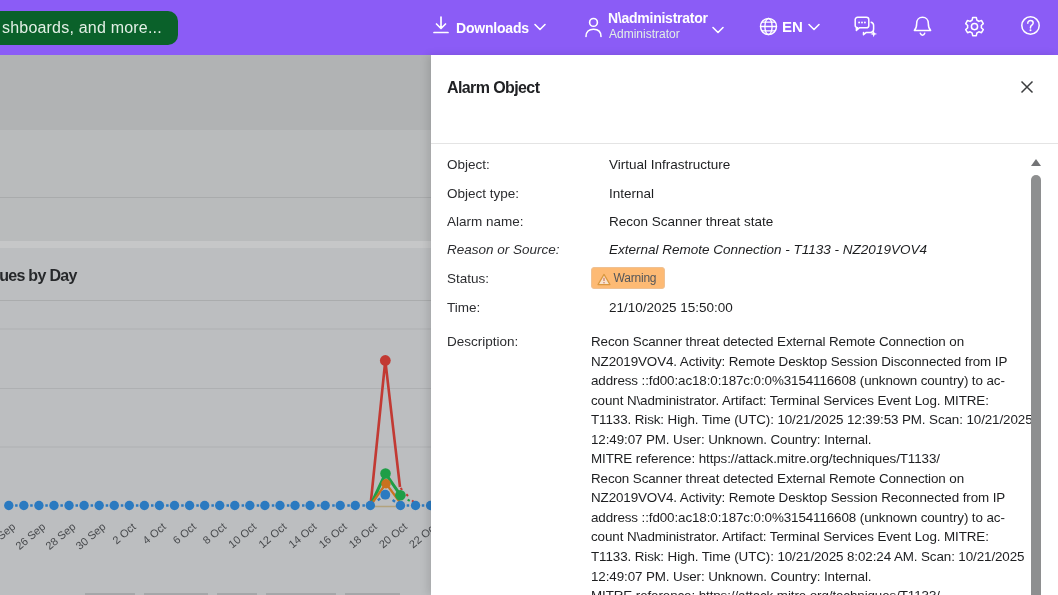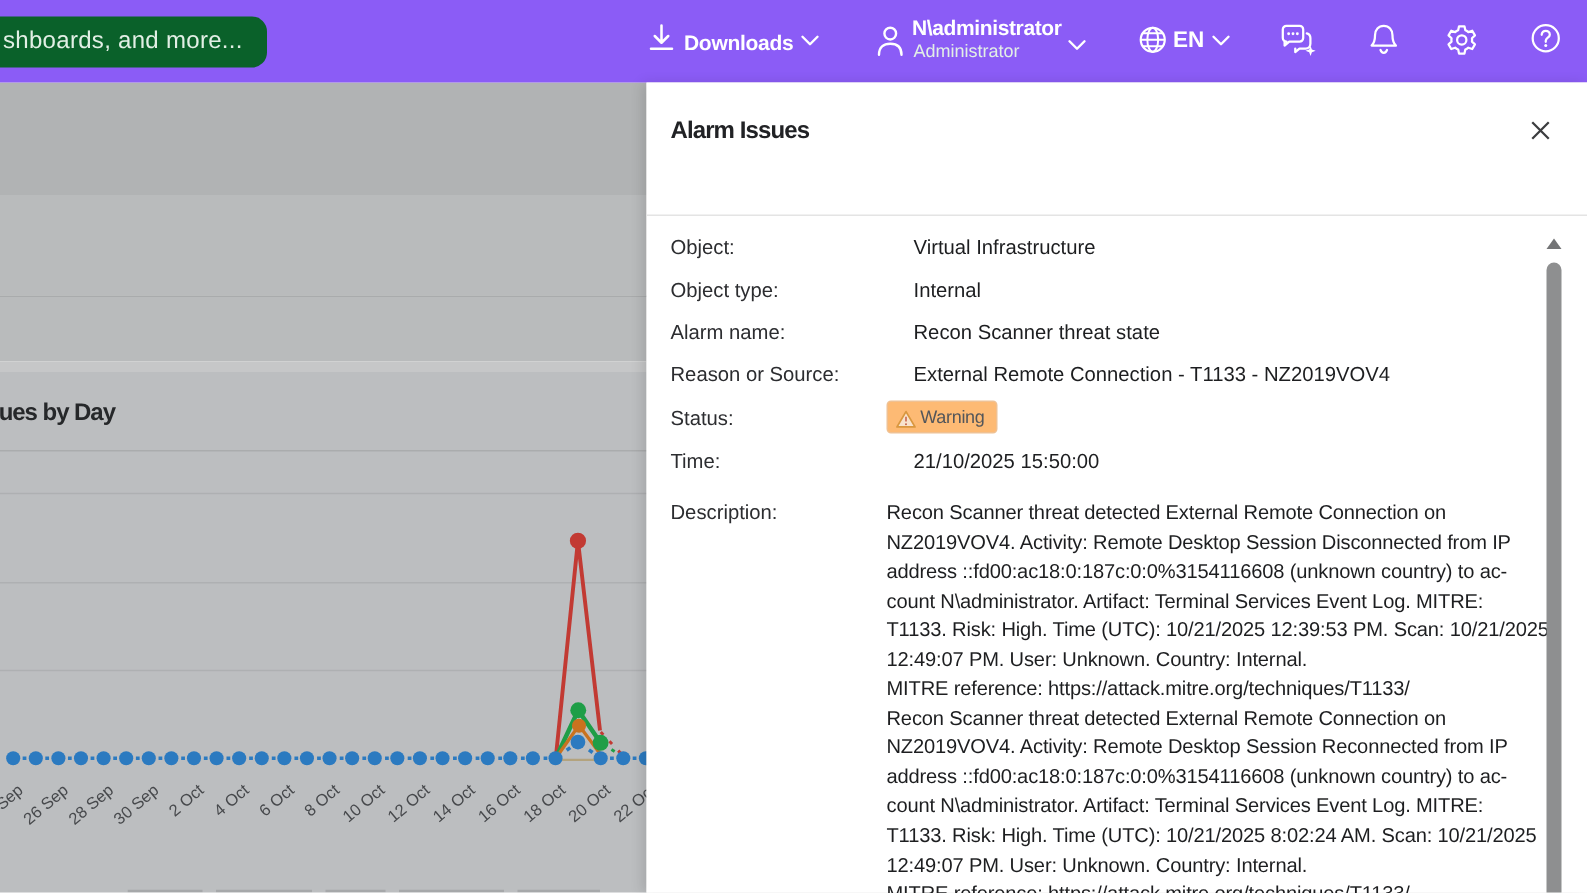--- a/index.html
+++ b/index.html
@@ -185,30 +185,30 @@
     </svg>
 
     <svg class="hicon" style="left:1020px;top:15px;" width="21" height="21" viewBox="0 0 21 21">
       <circle cx="10.5" cy="10.5" r="8.7" stroke="#fff" stroke-width="1.5" fill="none"></circle>
       <path d="M7.8 8.2 C7.8 6.6 9 5.6 10.5 5.6 C12 5.6 13.2 6.6 13.2 8.1 C13.2 10.1 10.5 10.2 10.5 12.2 V12.9" stroke="#fff" stroke-width="1.5" fill="none" stroke-linecap="round"></path>
       <circle cx="10.5" cy="15.3" r="1" fill="#fff"></circle>
     </svg>
   </div>
 
   <div id="panel">
-    <div id="ptitle" style="top:24px;">Alarm Issues</div>
+    <div id="ptitle" style="top:24px;">Alarm Object</div>
     <svg id="pclose" viewBox="0 0 16 16">
       <path d="M2.5 2.5 L13.5 13.5 M13.5 2.5 L2.5 13.5" stroke="#3c3d3f" stroke-width="1.5" fill="none"></path>
     </svg>
     <div id="pdivider"></div>
 
     <div class="row" style="top:100px;"><span class="lbl">Object:</span><span class="val">Virtual Infrastructure</span></div>
     <div class="row" style="top:128.5px;"><span class="lbl">Object type:</span><span class="val">Internal</span></div>
     <div class="row" style="top:157px;"><span class="lbl">Alarm name:</span><span class="val">Recon Scanner threat state</span></div>
-    <div class="row" style="top:185px;"><span class="lbl">Reason or Source:</span><span class="val">External Remote Connection - T1133 - NZ2019VOV4</span></div>
+    <div class="row" style="top:185px;font-style:italic;"><span class="lbl">Reason or Source:</span><span class="val">External Remote Connection - T1133 - NZ2019VOV4</span></div>
     <div class="row" style="top:214px;"><span class="lbl">Status:</span>
       <span id="badge"><svg style="position:absolute;left:5px;top:5px;" width="14" height="13" viewBox="0 0 14 13">
           <path d="M7 1.4 L13 11.6 L1 11.6 Z" fill="#f8e3cd" stroke="#d9973f" stroke-width="1.2" stroke-linejoin="round"></path>
           <path d="M7 4.8 L7 8" stroke="#c96a50" stroke-width="1.1"></path>
           <circle cx="7" cy="9.8" r="0.7" fill="#c96a50"></circle>
         </svg>Warning</span></div>
     <div class="row" style="top:242.5px;"><span class="lbl">Time:</span><span class="val">21/10/2025 15:50:00</span></div>
     <div class="row" style="top:277px;"><span class="lbl">Description:</span>
       <div id="desc">Recon Scanner threat detected External Remote Connection on<br>
 NZ2019VOV4. Activity: Remote Desktop Session Disconnected from IP<br>

